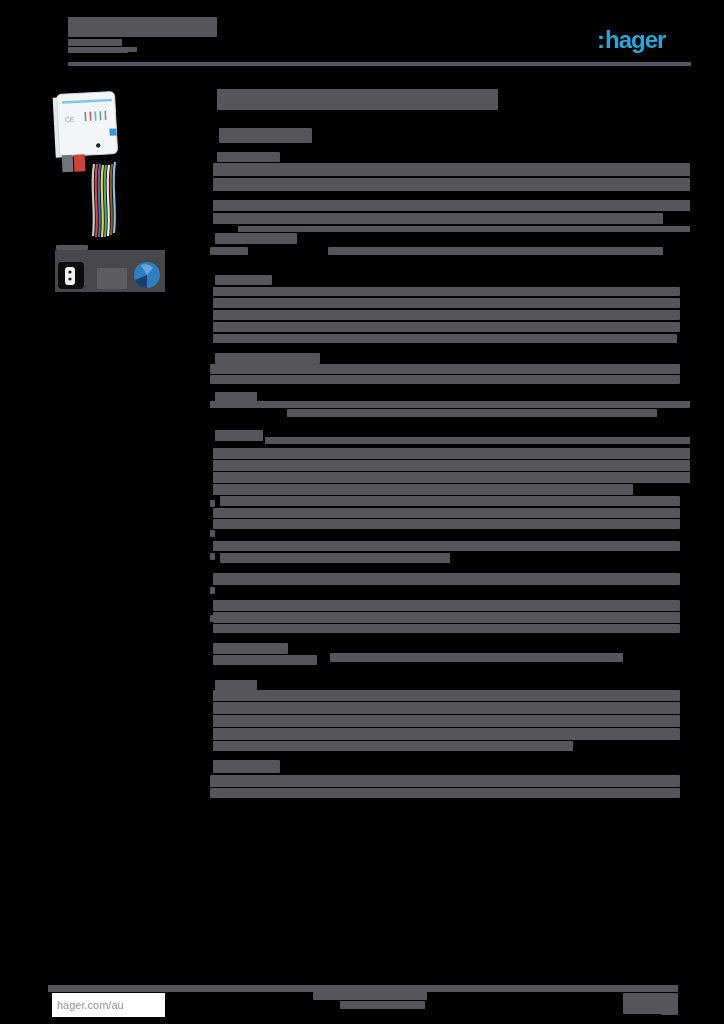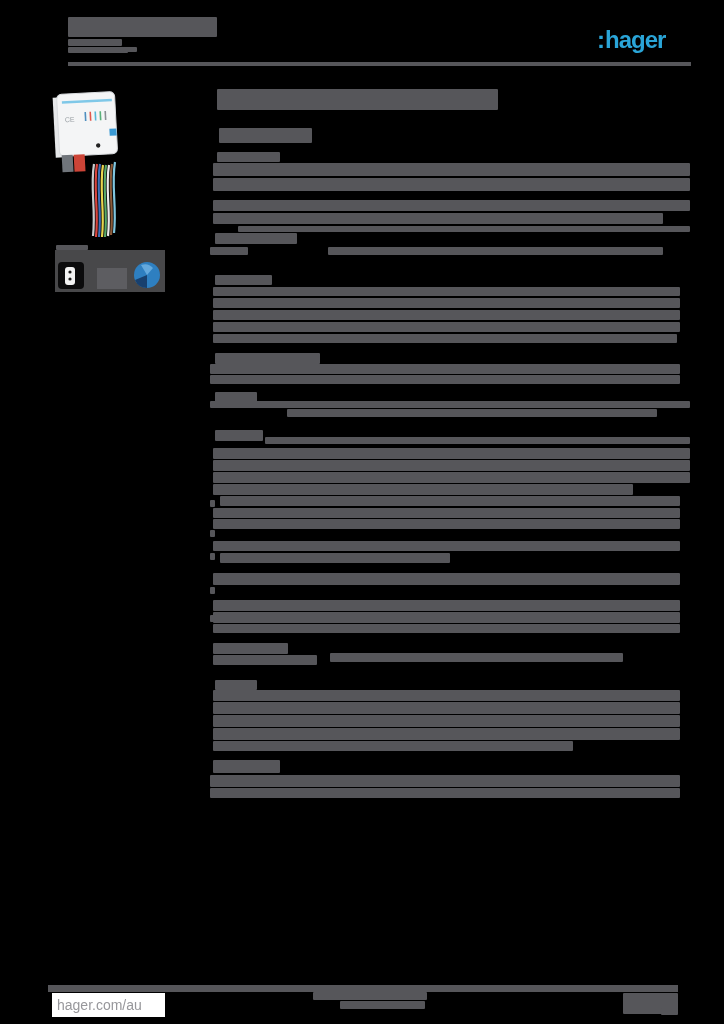--- a/index.html
+++ b/index.html
@@ -6,21 +6,21 @@
   #page{position:relative;width:708px;height:1024px;background:#000000;overflow:hidden;
         font-family:"Liberation Sans", sans-serif;}
   .bar{position:absolute;border-radius:1px;}
   .abs{position:absolute;}
   #logo{position:absolute;left:597px;top:28px;width:96px;height:26px;
         color:#2aa5d8;font-weight:800;font-size:24px;letter-spacing:-1px;line-height:24px;}
   #logo .mark{font-weight:800;margin-right:1px;}
   #header-rule{position:absolute;background:#56565a;}
   #footer-rule{position:absolute;background:#56565a;}
   #website-box{position:absolute;background:#ffffff;display:flex;align-items:center;}
-  #website-link{color:#97979b;font-size:14px;margin-left:5px;text-decoration:none;
+  #website-link{color:#97979b;font-size:11px;margin-left:5px;text-decoration:none;
         font-family:"Liberation Sans", sans-serif;}
   svg{display:block;}
 </style>
 </head>
 <body>
 
 <div id="page">
 
   <div class="abs" style="left:0;top:0;width:724px;height:1024px;">
       <div class="bar" style="left: 68px; top: 17px; width: 149px; height: 20px; background: rgb(86, 86, 90);"></div>

